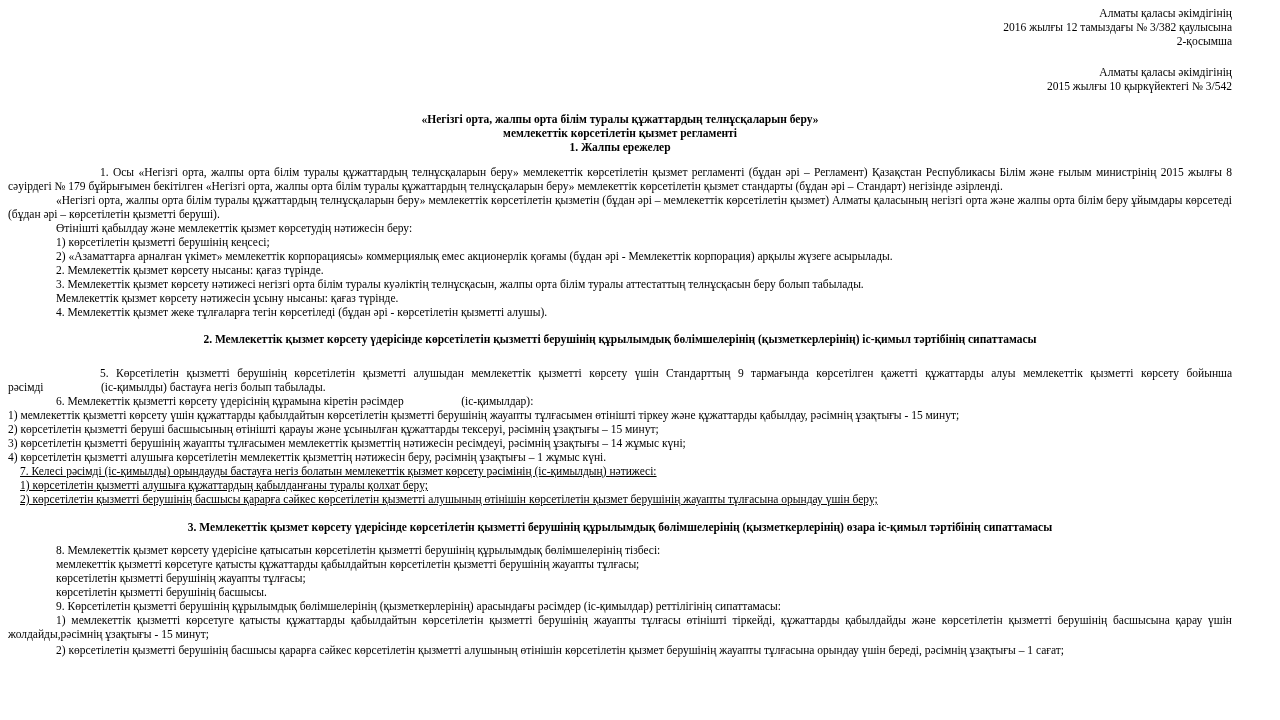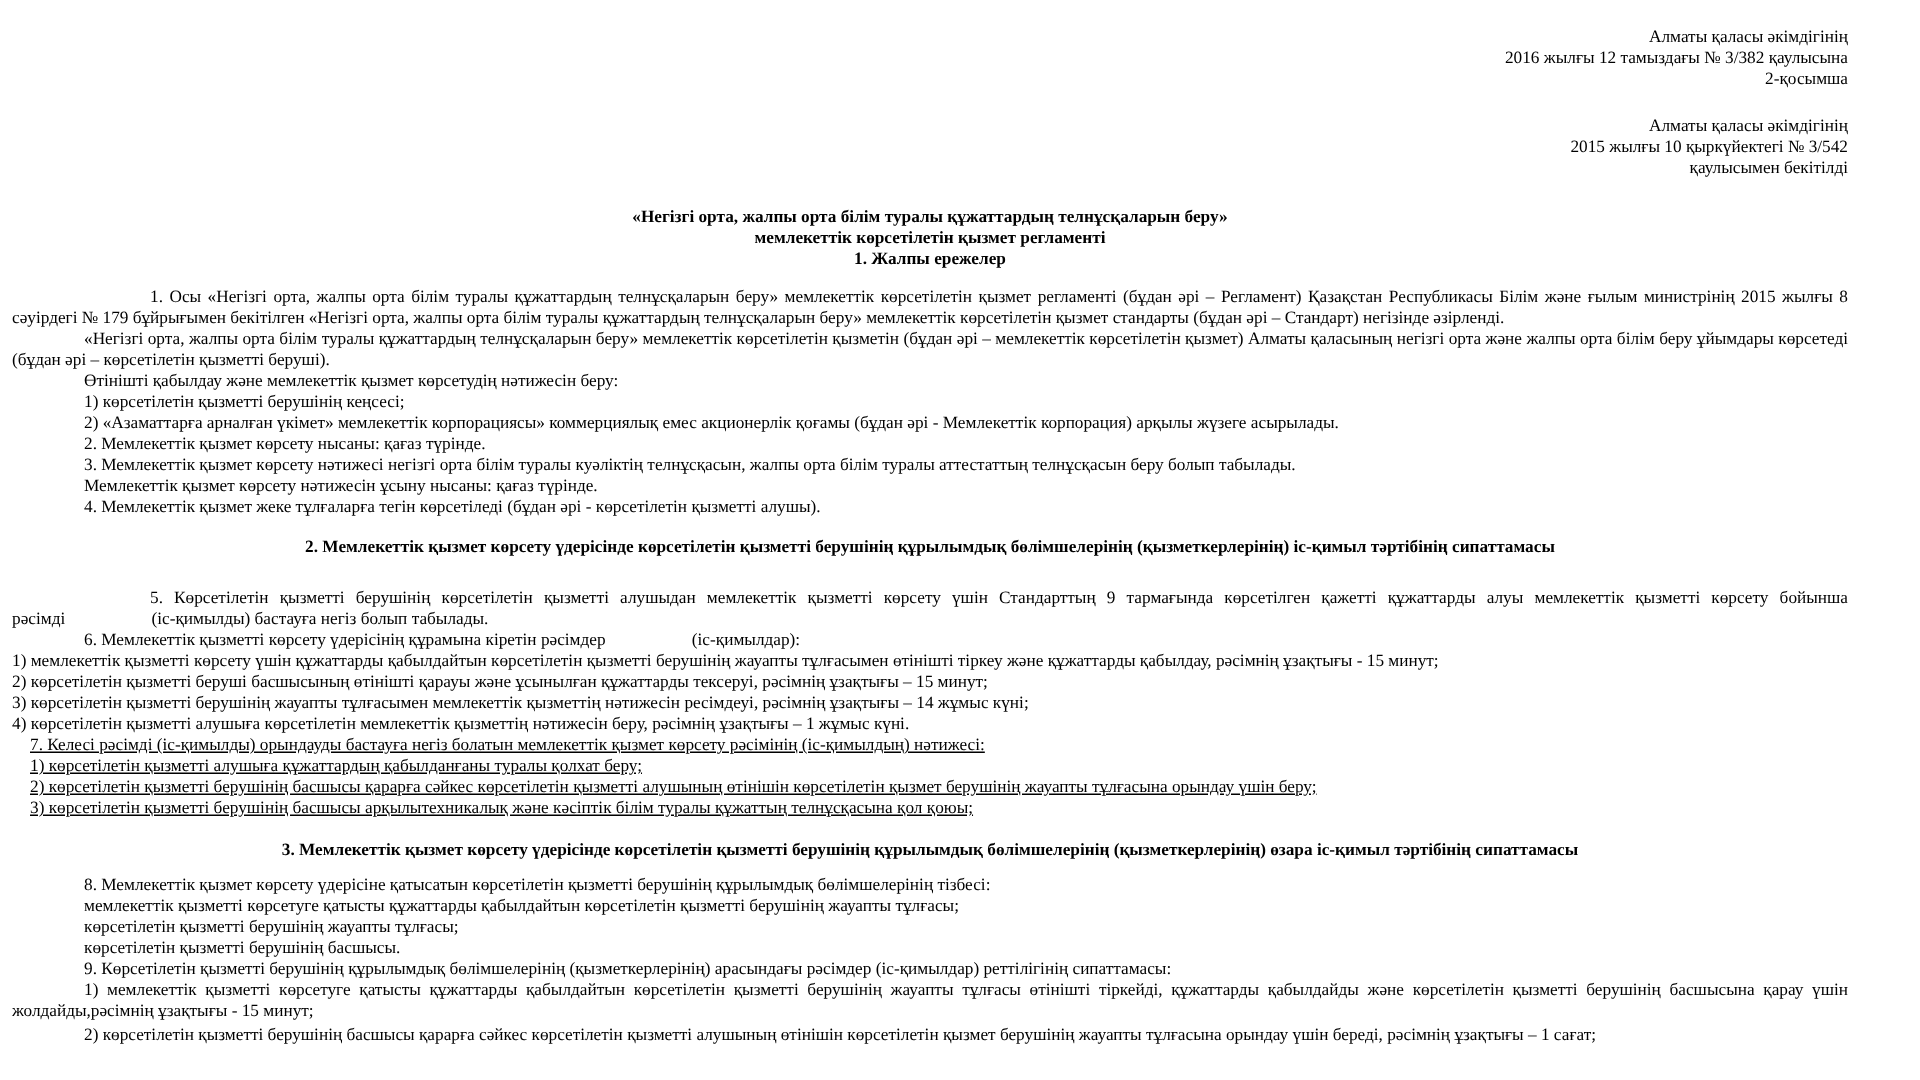--- a/index.html
+++ b/index.html
@@ -13,21 +13,21 @@
     height: 720px;
     overflow: hidden;
     font-family: "Liberation Serif", "DejaVu Serif", serif;
     font-size: 11.5px;
     line-height: 14px;
   }
   .page {
     box-sizing: border-box;
     width: 1240px;
     height: 720px;
-    padding: 18px 8px 0 8px;
+    padding: 6px 8px 0 8px;
   }
   p { margin: 0; padding: 0; }
   .right-block { text-align: right; }
   .right-block-2 { margin-top: 17px; }
   .doc-title {
     margin-top: 19px;
     text-align: center;
     font-weight: bold;
   }
   .section-heading {
@@ -52,21 +52,20 @@
 
   <div class="right-block">
     <p>Алматы қаласы әкімдігінің</p>
     <p>2016 жылғы 12 тамыздағы № 3/382 қаулысына</p>
     <p>2-қосымша</p>
   </div>
 
   <div class="right-block right-block-2">
     <p>Алматы қаласы әкімдігінің</p>
     <p>2015 жылғы 10 қыркүйектегі № 3/542</p>
-    <p>қаулысымен бекітілді</p>
   </div>
 
   <div class="doc-title">
     <p>«Негізгі орта, жалпы орта білім туралы құжаттардың телнұсқаларын беру»</p>
     <p>мемлекеттік көрсетілетін қызмет регламенті</p>
   </div>
 
   <p class="section-heading h1-heading">1. Жалпы ережелер</p>
 
   <div class="body-block body-block-1">
@@ -86,21 +85,20 @@
   <div class="body-block">
     <p class="ind-xl">5. Көрсетілетін қызметті берушінің көрсетілетін қызметті алушыдан мемлекеттік қызметті көрсету үшін Стандарттың 9 тармағында көрсетілген қажетті құжаттарды алуы мемлекеттік қызметті көрсету бойынша рәсімді&nbsp;&nbsp;&nbsp;&nbsp;&nbsp;&nbsp;&nbsp;&nbsp;&nbsp;&nbsp;&nbsp;&nbsp;&nbsp;&nbsp;&nbsp;&nbsp;&nbsp;&nbsp;&nbsp;&nbsp;(іс-қимылды) бастауға негіз болып табылады.</p>
     <p class="ind-lg">6. Мемлекеттік қызметті көрсету үдерісінің құрамына кіретін рәсімдер&nbsp;&nbsp;&nbsp;&nbsp;&nbsp;&nbsp;&nbsp;&nbsp;&nbsp;&nbsp;&nbsp;&nbsp;&nbsp;&nbsp;&nbsp;&nbsp;&nbsp;&nbsp;&nbsp;&nbsp;(іс-қимылдар):</p>
     <p class="ind-sm">1) мемлекеттік қызметті көрсету үшін құжаттарды қабылдайтын көрсетілетін қызметті берушінің жауапты тұлғасымен өтінішті тіркеу және құжаттарды қабылдау, рәсімнің ұзақтығы - 15 минут;</p>
     <p class="ind-sm">2) көрсетілетін қызметті беруші басшысының өтінішті қарауы және ұсынылған құжаттарды тексеруі, рәсімнің ұзақтығы – 15 минут;</p>
     <p class="ind-sm">3) көрсетілетін қызметті берушінің жауапты тұлғасымен мемлекеттік қызметтің нәтижесін ресімдеуі, рәсімнің ұзақтығы – 14 жұмыс күні;</p>
     <p class="ind-sm">4) көрсетілетін қызметті алушыға көрсетілетін мемлекеттік қызметтің нәтижесін беру, рәсімнің ұзақтығы – 1 жұмыс күні.</p>
     <p class="blk7">7. Келесі рәсімді (іс-қимылды) орындауды бастауға негіз болатын мемлекеттік қызмет көрсету рәсімінің (іс-қимылдың) нәтижесі:</p>
     <p class="blk7">1) көрсетілетін қызметті алушыға құжаттардың қабылданғаны туралы қолхат беру;</p>
     <p class="blk7">2) көрсетілетін қызметті берушінің басшысы қарарға сәйкес көрсетілетін қызметті алушының өтінішін көрсетілетін қызмет берушінің жауапты тұлғасына орындау үшін беру;</p>
-    <p class="blk7">3) көрсетілетін қызметті берушінің басшысы арқылытехникалық және кәсіптік білім туралы құжаттың телнұсқасына қол қоюы;</p>
   </div>
 
   <p class="section-heading h3-heading">3. Мемлекеттік қызмет көрсету үдерісінде көрсетілетін қызметті берушінің құрылымдық бөлімшелерінің (қызметкерлерінің) өзара іс-қимыл тәртібінің сипаттамасы</p>
 
   <div class="body-block">
     <p class="ind-lg">8. Мемлекеттік қызмет көрсету үдерісіне қатысатын көрсетілетін қызметті берушінің құрылымдық бөлімшелерінің тізбесі:</p>
     <p class="ind-lg">мемлекеттік қызметті көрсетуге қатысты құжаттарды қабылдайтын көрсетілетін қызметті берушінің жауапты тұлғасы;</p>
     <p class="ind-lg">көрсетілетін қызметті берушінің жауапты тұлғасы;</p>
     <p class="ind-lg">көрсетілетін қызметті берушінің басшысы.</p>
     <p class="ind-lg">9. Көрсетілетін қызметті берушінің құрылымдық бөлімшелерінің (қызметкерлерінің) арасындағы рәсімдер (іс-қимылдар) реттілігінің сипаттамасы:</p>

